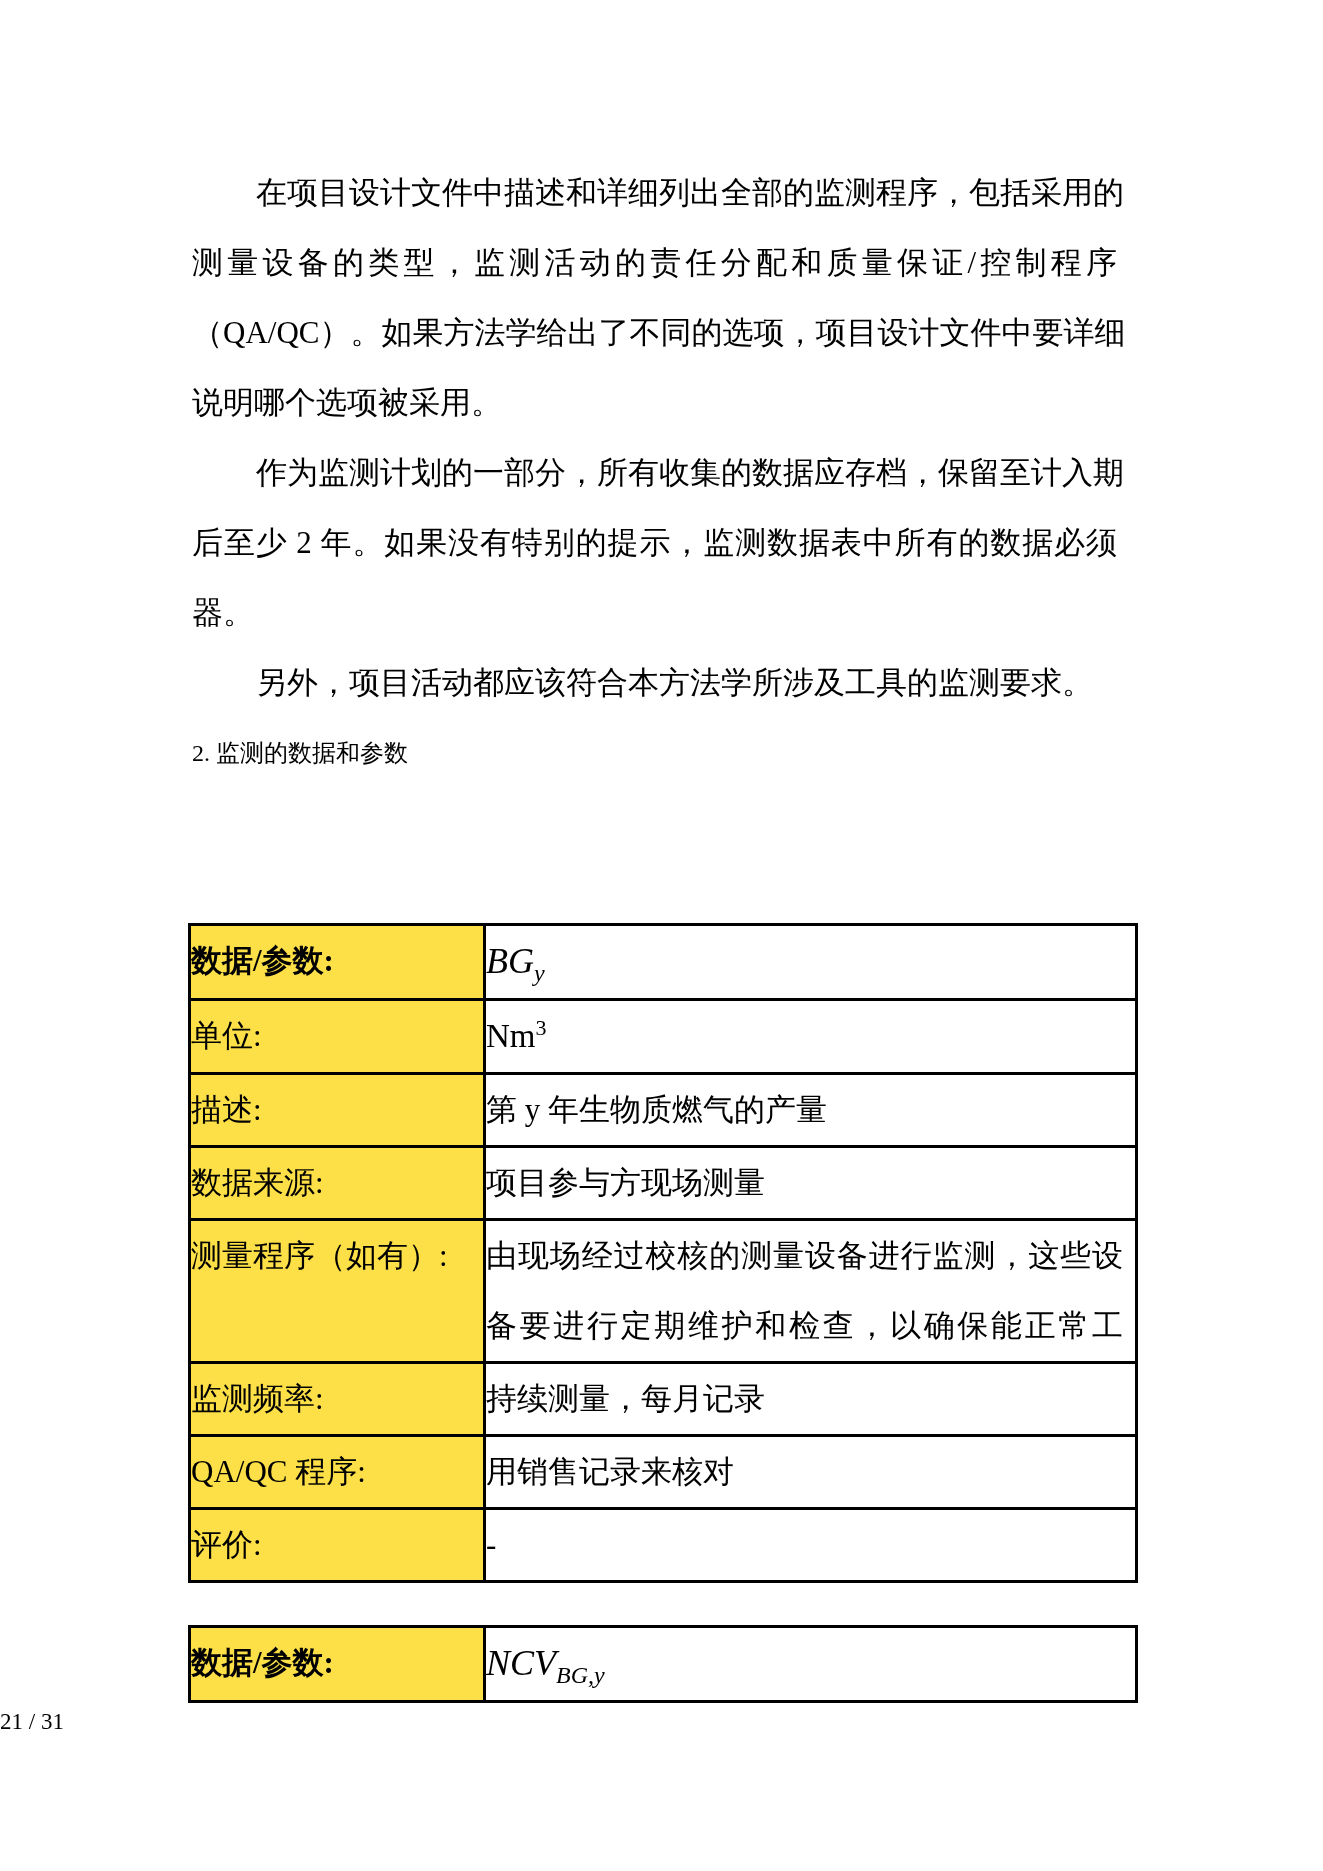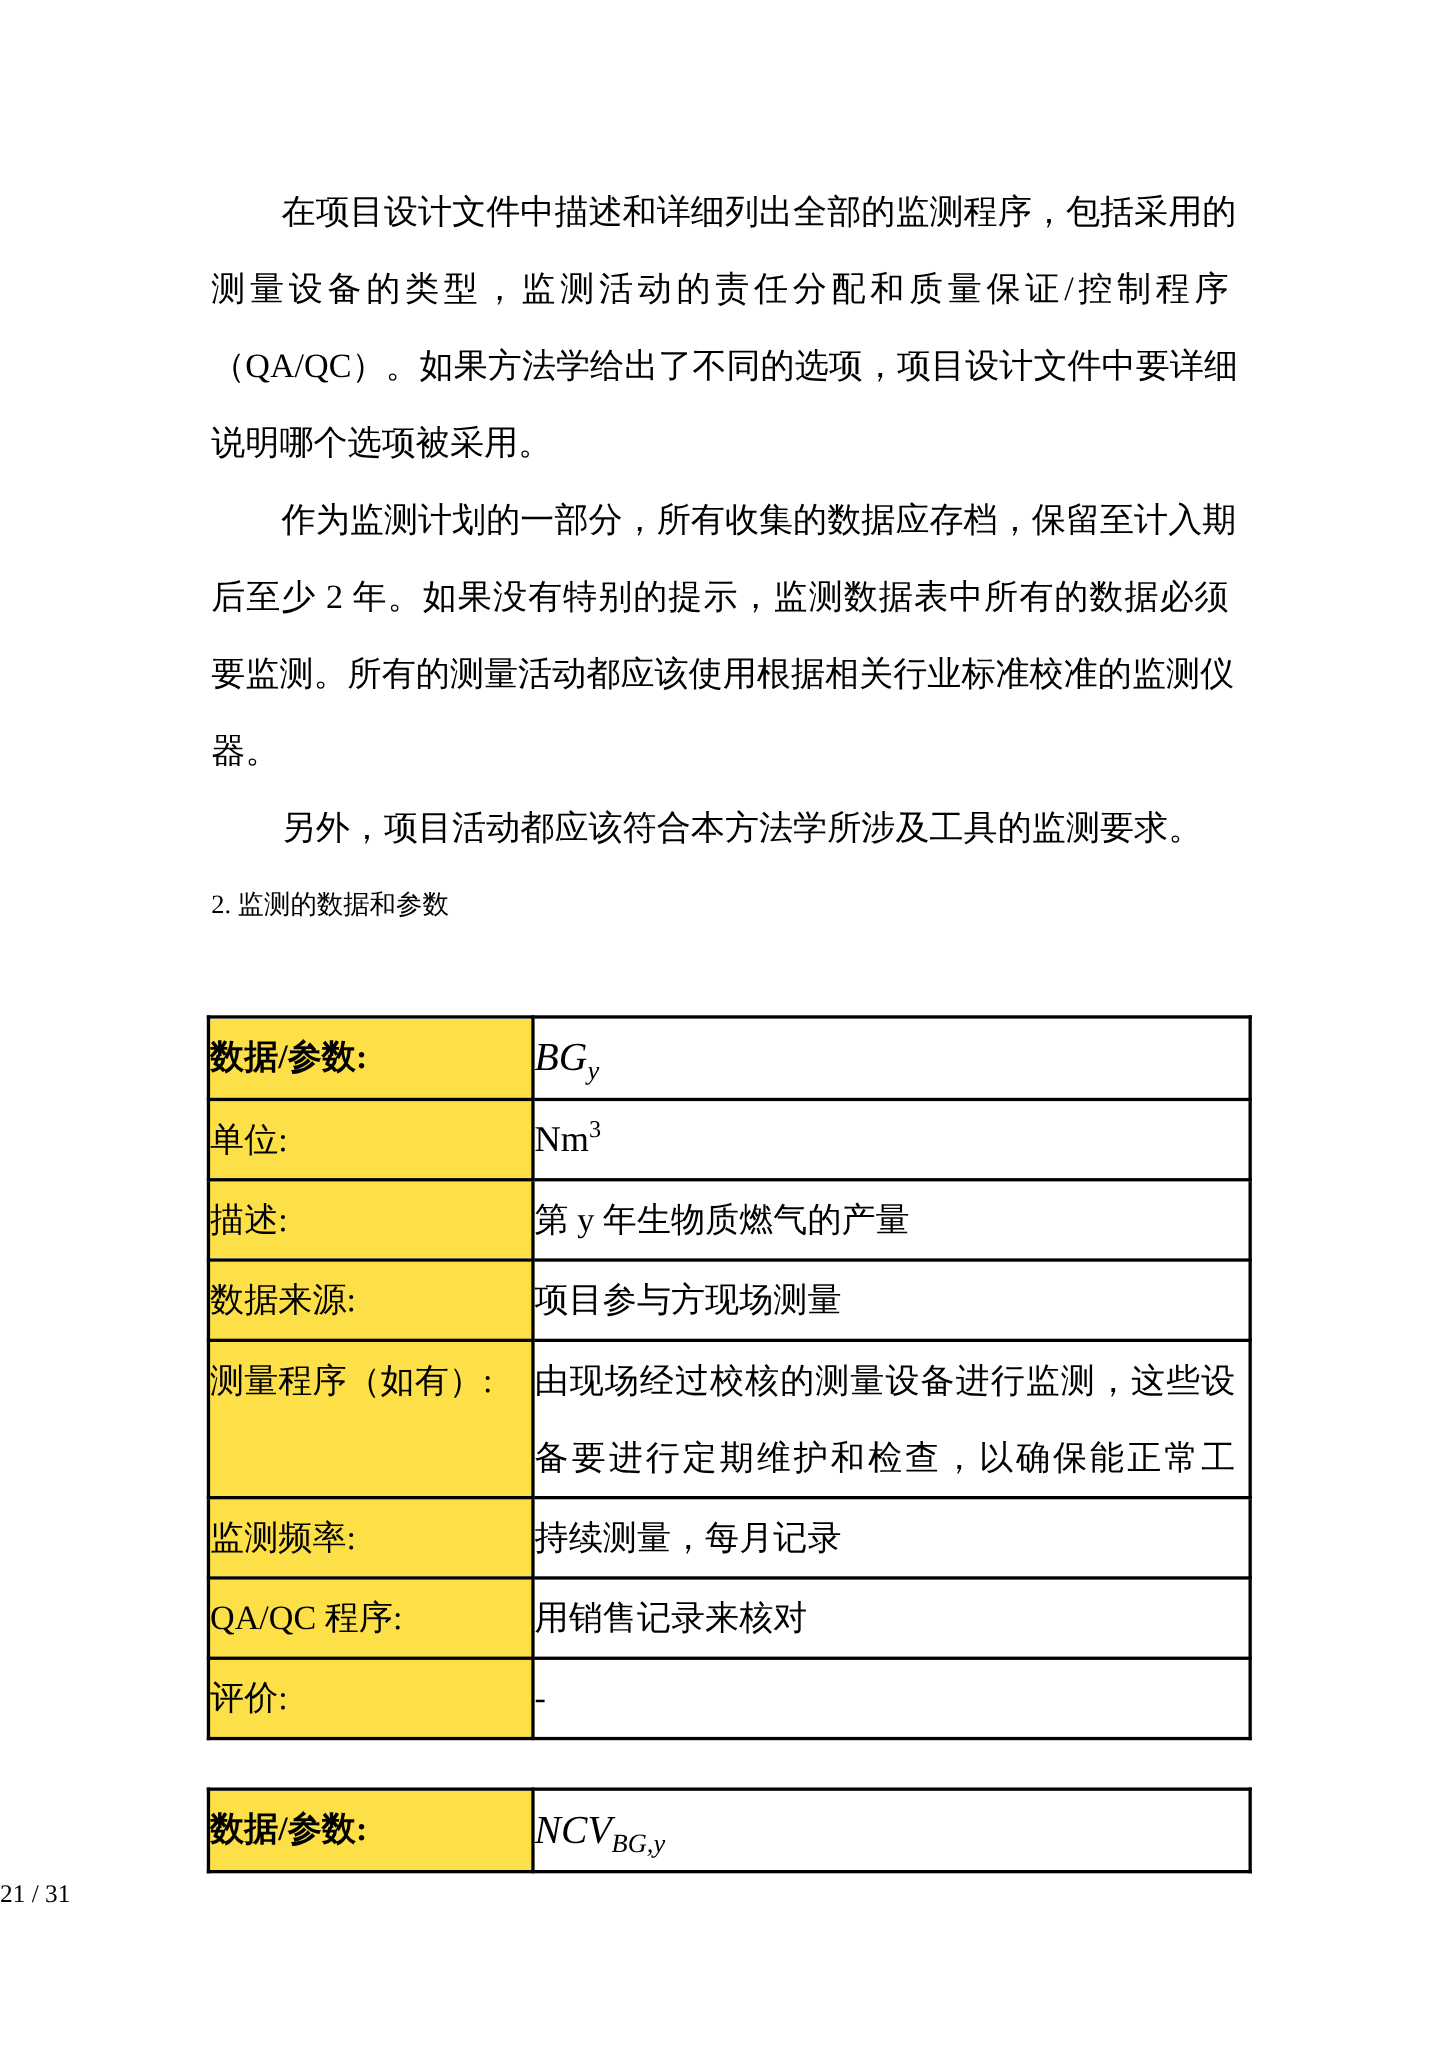--- a/index.html
+++ b/index.html
@@ -89,21 +89,20 @@
 <div class="page">
 
   <div class="textblock">
     <div class="line indent">在项目设计文件中描述和详细列出全部的监测程序，包括采用的</div>
     <div class="line">测量设备的类型，监测活动的责任分配和质量保证/控制程序</div>
     <div class="line">（QA/QC）。如果方法学给出了不同的选项，项目设计文件中要详细</div>
     <div class="line last">说明哪个选项被采用。</div>
 
     <div class="line indent">作为监测计划的一部分，所有收集的数据应存档，保留至计入期</div>
     <div class="line">后至少 2 年。如果没有特别的提示，监测数据表中所有的数据必须</div>
-    <div class="line">要监测。所有的测量活动都应该使用根据相关行业标准校准的监测仪</div>
     <div class="line last">器。</div>
 
     <div class="line indent last">另外，项目活动都应该符合本方法学所涉及工具的监测要求。</div>
 
     <div class="heading">2. 监测的数据和参数</div>
   </div>
 
   <table class="param t1">
     <colgroup>
         <col style="width:295px">

